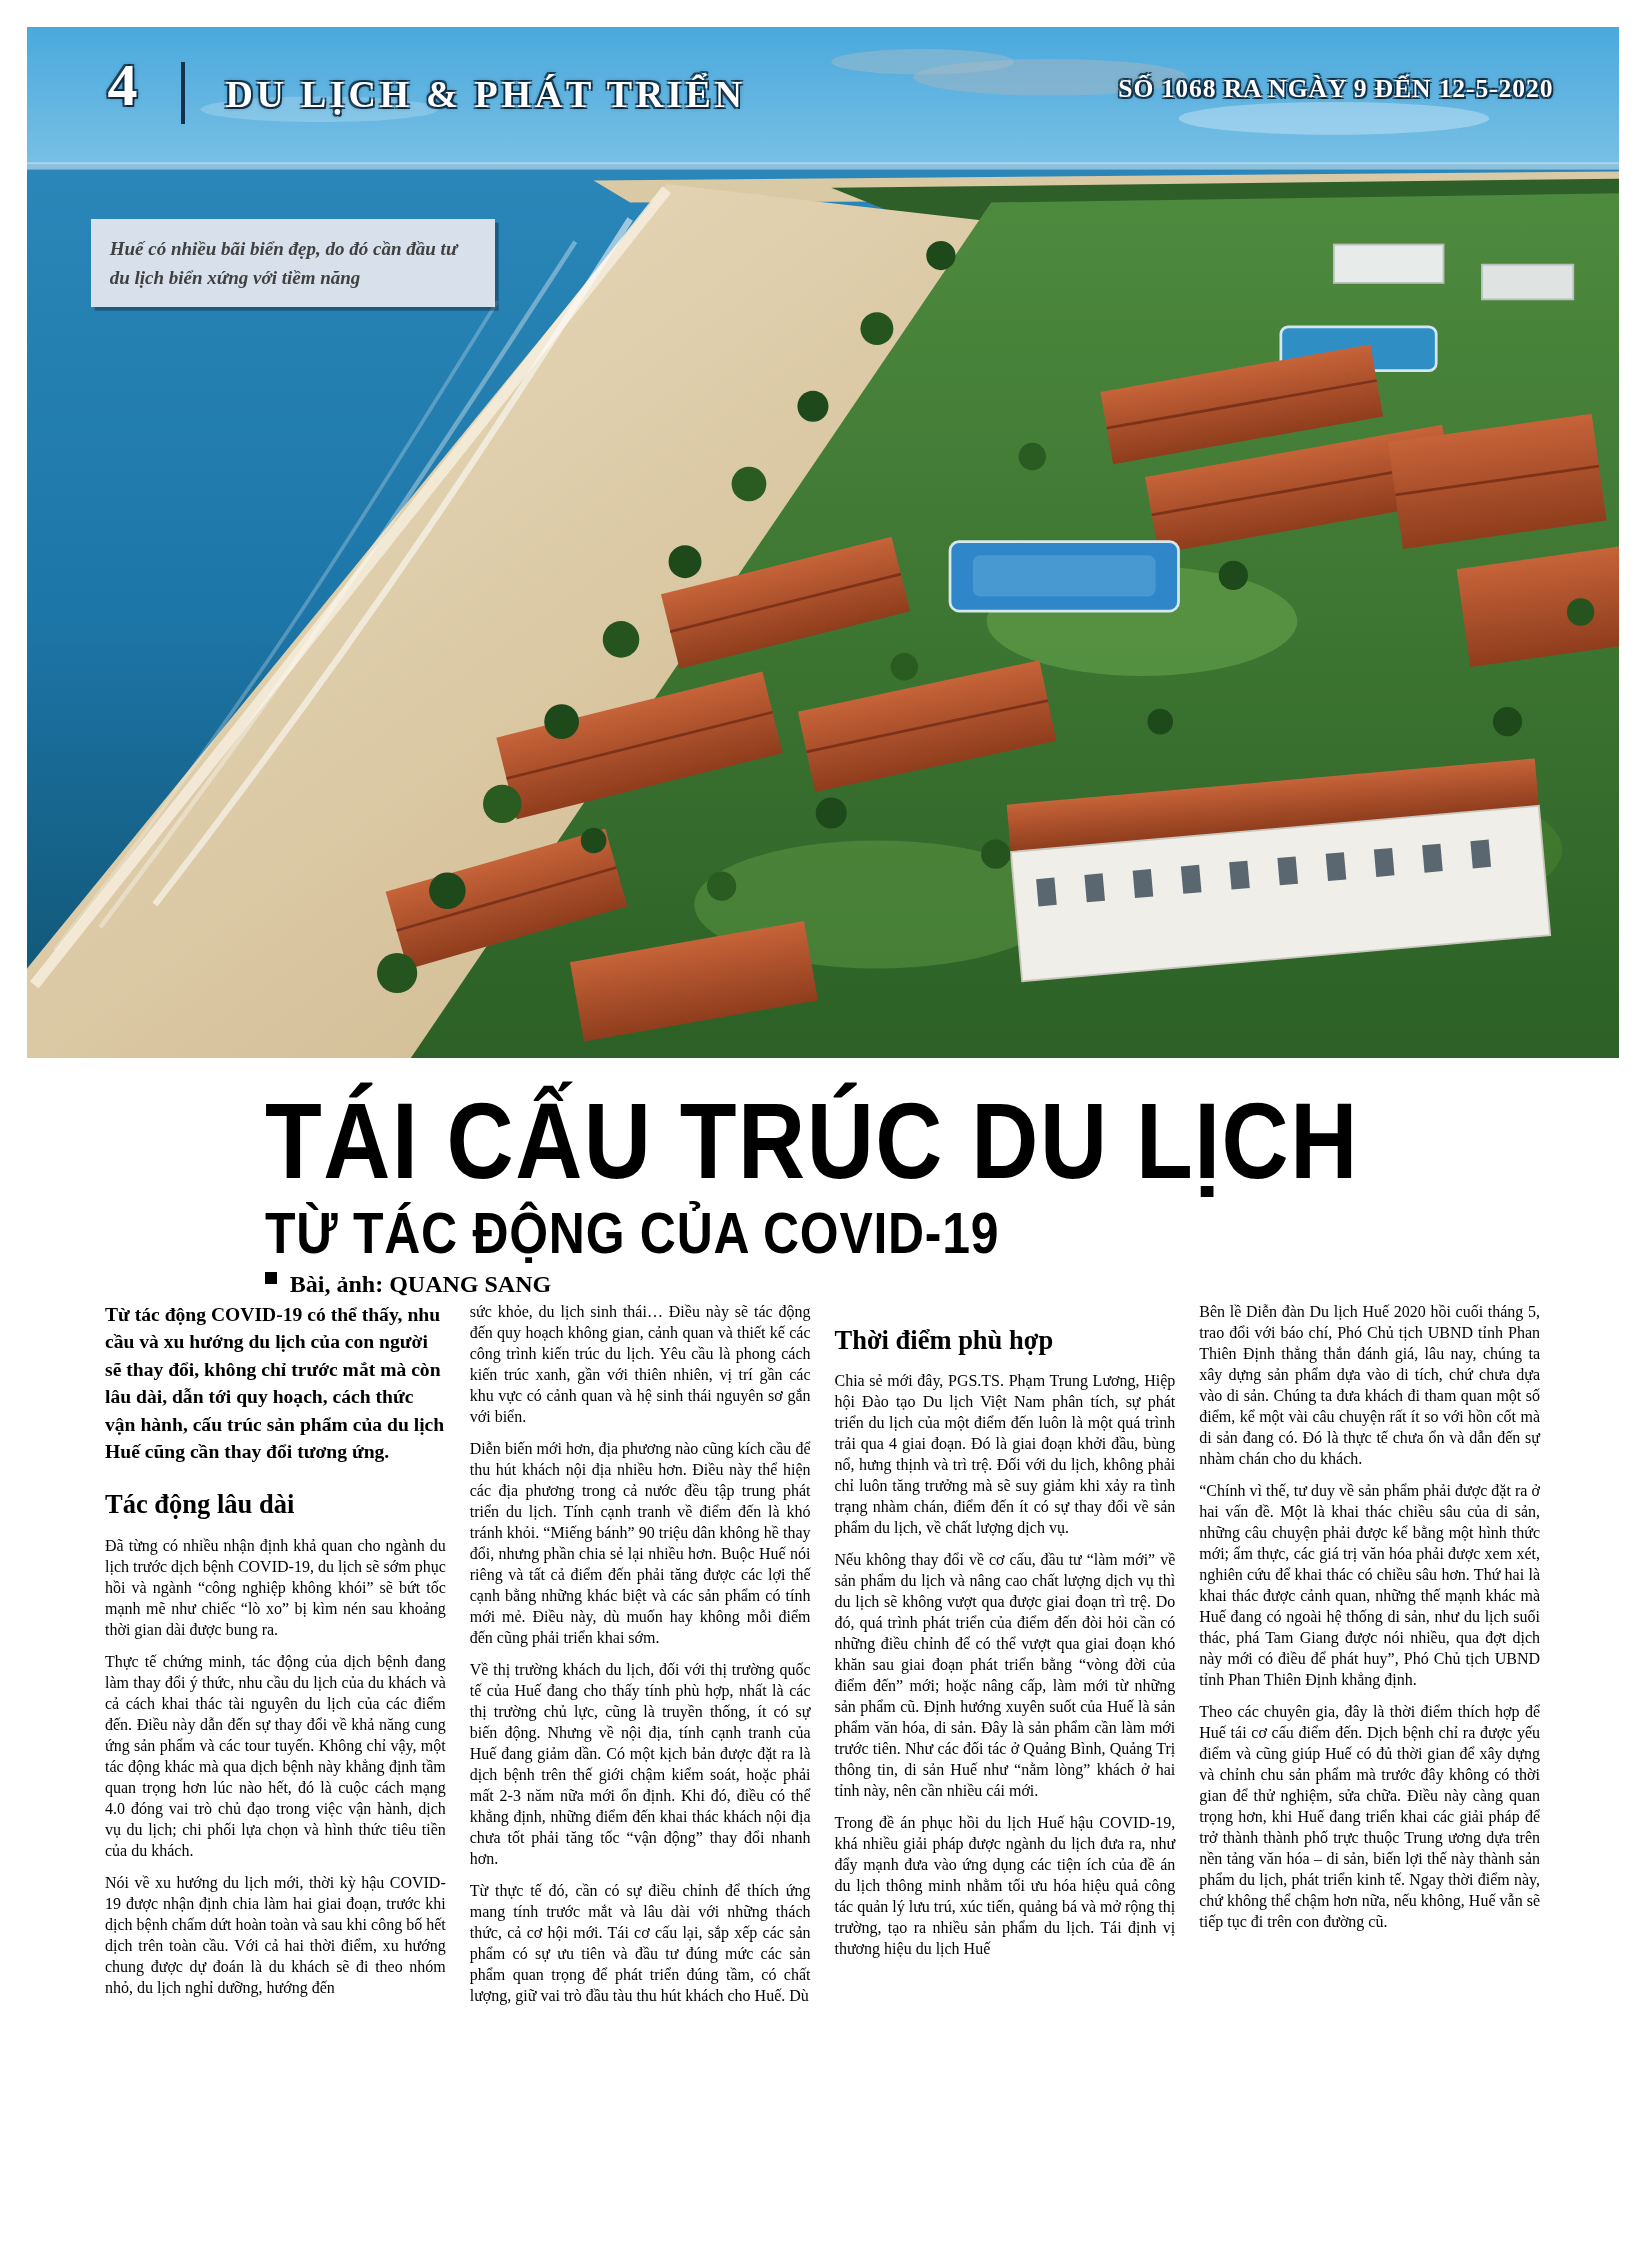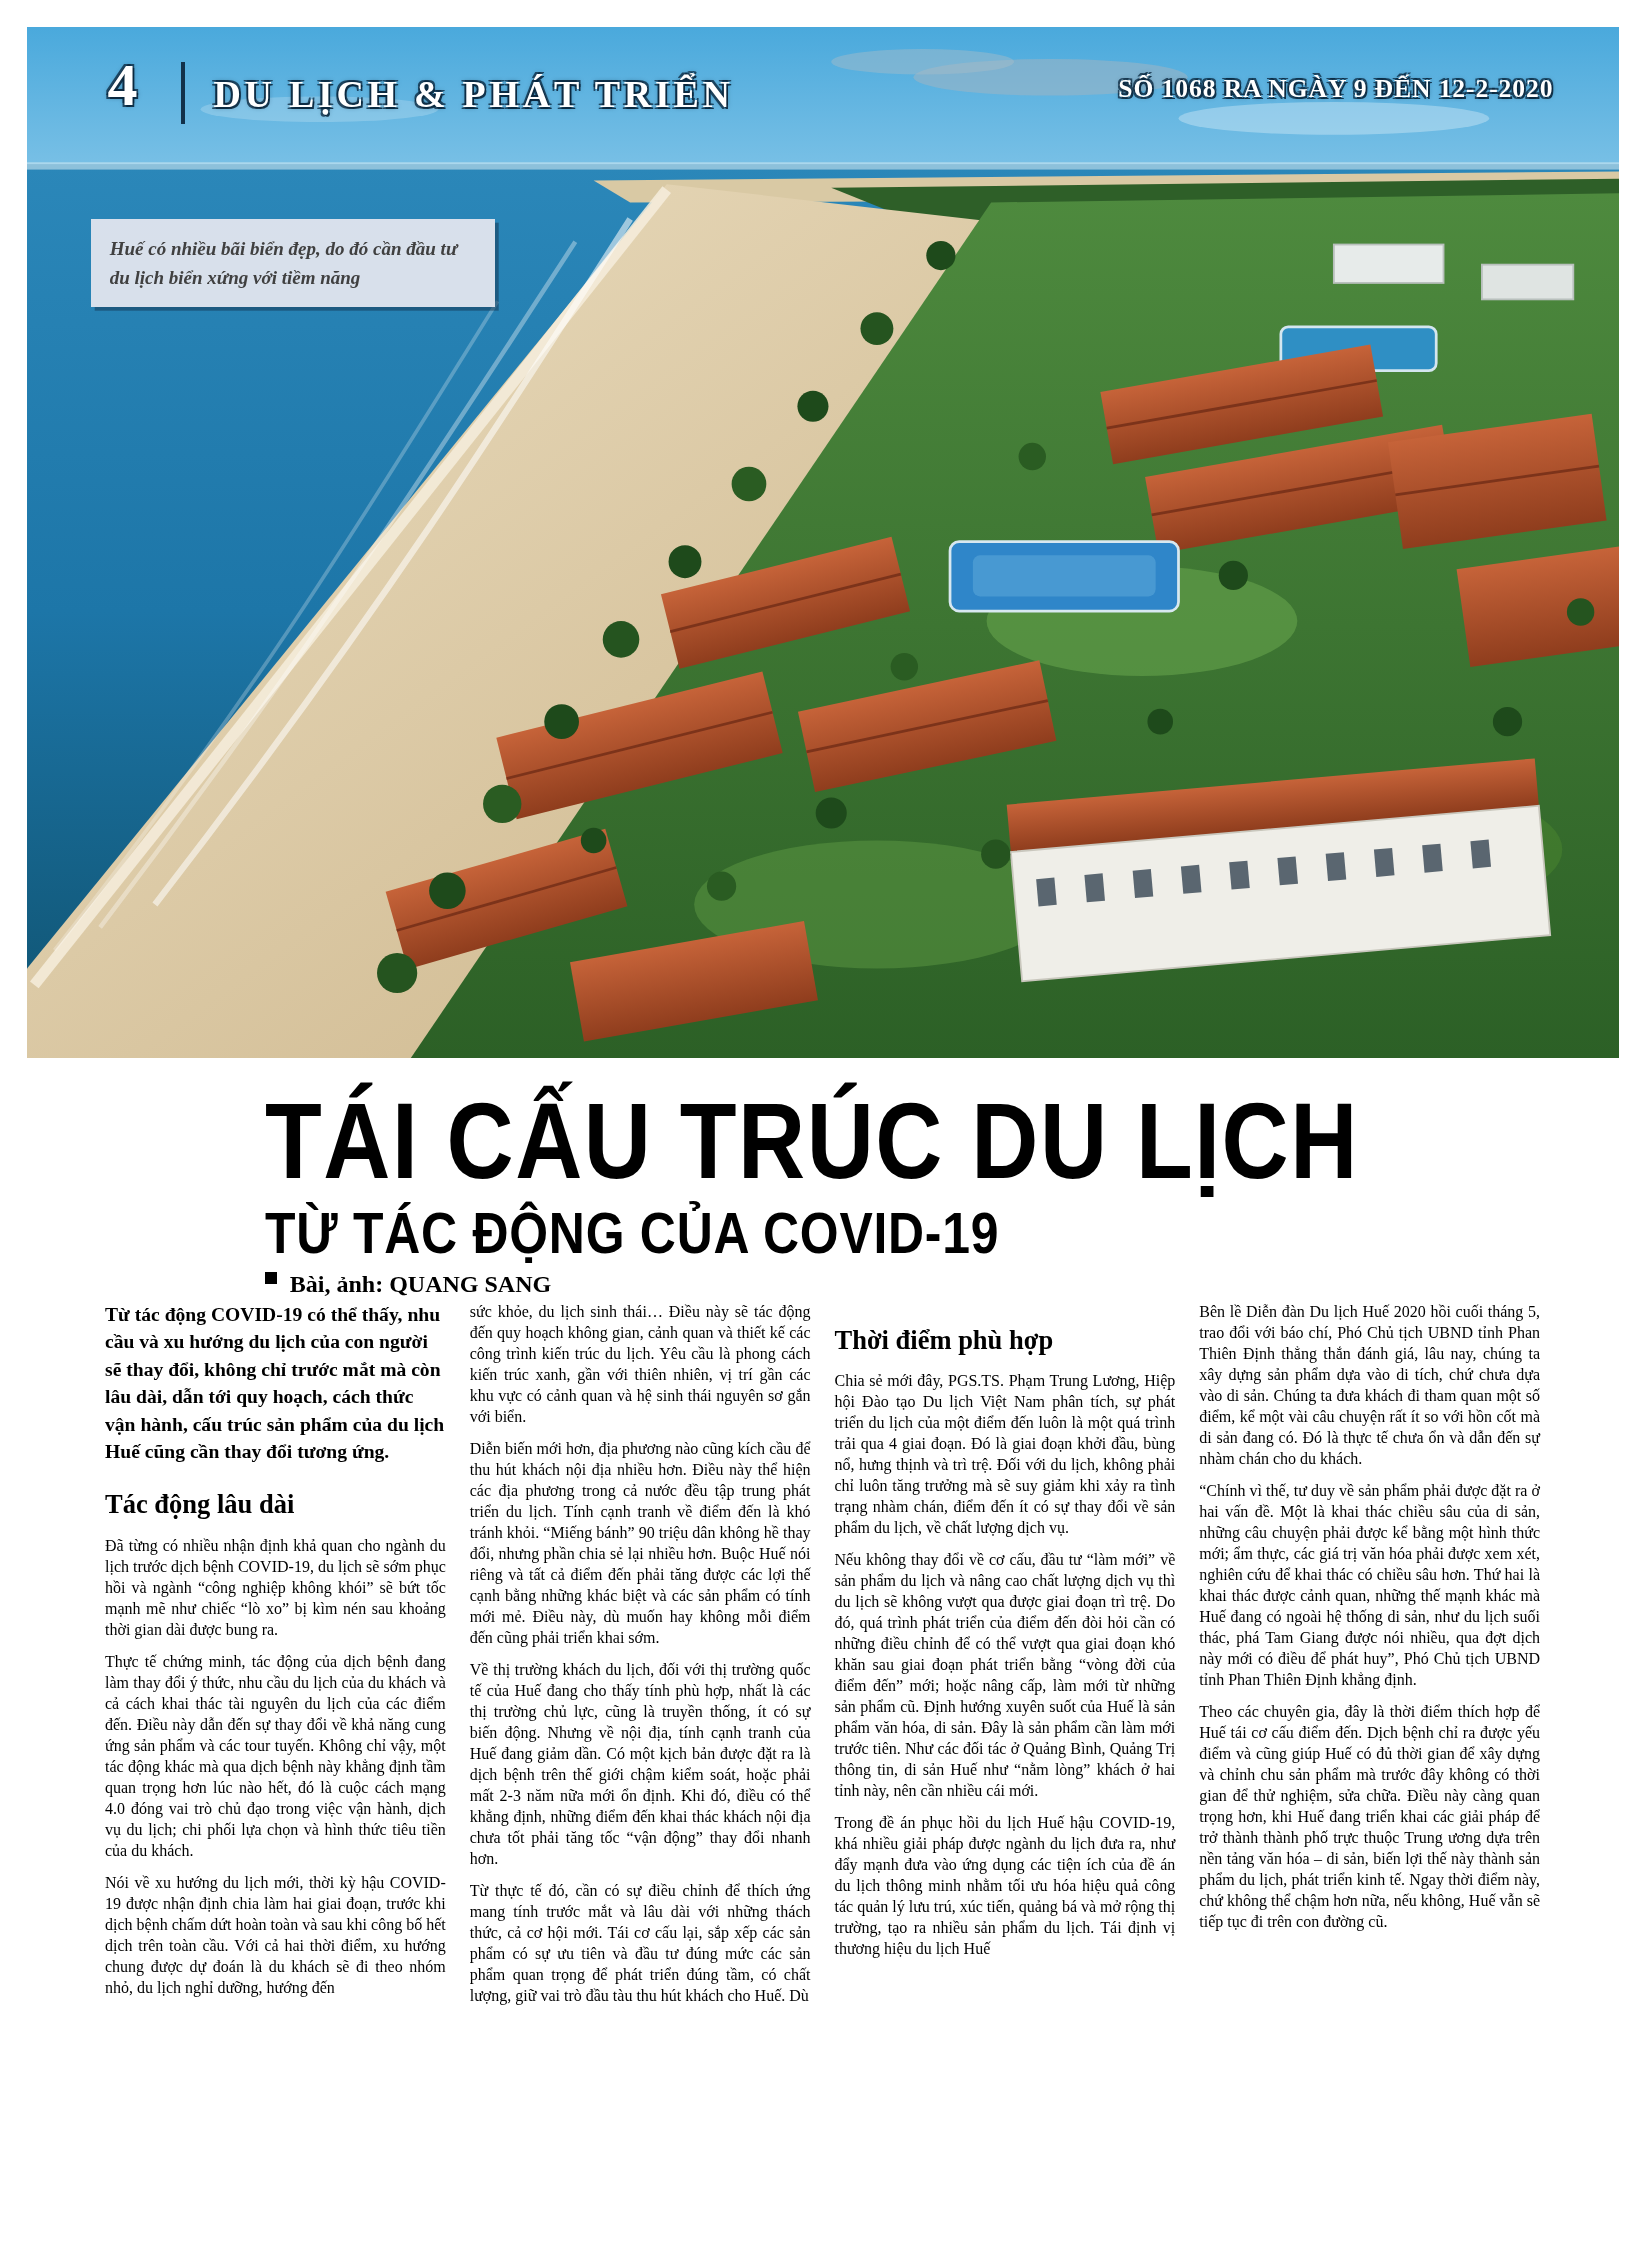--- a/index.html
+++ b/index.html
@@ -13,21 +13,21 @@
   .photo svg{display:block;width:100%;height:100%;}
   .outlined{
     color:#fff;
     text-shadow:
       1.8px 1.8px 0 rgba(9,38,60,.9), -1.8px -1.8px 0 rgba(9,38,60,.75),
       1.8px -1.8px 0 rgba(9,38,60,.75), -1.8px 1.8px 0 rgba(9,38,60,.75),
       0 0 5.5px rgba(9,38,60,.6);
   }
   .ph-pagenum{position:absolute;left:80px;top:27.4px;font:bold 60px/1 "Liberation Serif",serif;}
   .ph-divider{position:absolute;left:154px;top:35px;width:3.7px;height:62px;background:#12314a;}
-  .ph-section{position:absolute;left:186px;top:48px;font:bold 38px/1 "Liberation Serif",serif;letter-spacing:3.7px;}
+  .ph-section{position:absolute;left:198px;top:48px;font:bold 38px/1 "Liberation Serif",serif;letter-spacing:3.7px;}
   .ph-issue{position:absolute;right:66px;top:49px;font:bold 25.6px/1 "Liberation Serif",serif;letter-spacing:0.9px;}
   .ph-caption{
     position:absolute;left:64px;top:192px;width:367px;
     background:rgba(226,229,238,.95);
     box-shadow:3.7px 3.7px 0 rgba(18,42,66,.45);
     padding:14.6px 18.3px;
     font:bold italic 19px/1.55 "Liberation Serif",serif;
     color:#404040;
   }
   
@@ -191,21 +191,21 @@
         <circle cx="1240" cy="760" r="14" fill="#1e4a1b"></circle>
       <circle cx="1620" cy="760" r="16" fill="#1e4a1b"></circle>
         <circle cx="1700" cy="640" r="15" fill="#25541f"></circle>
       <circle cx="760" cy="940" r="16" fill="#2a5c22"></circle>
         <circle cx="620" cy="890" r="14" fill="#1e4a1b"></circle>
     </svg>
 
     <div class="ph-pagenum outlined">4</div>
     <div class="ph-divider"></div>
     <div class="ph-section outlined">DU LỊCH &amp; PHÁT TRIỂN</div>
-    <div class="ph-issue outlined">SỐ 1068 RA NGÀY 9 ĐẾN 12-2-2020</div>
+    <div class="ph-issue outlined">SỐ 1068 RA NGÀY 9 ĐẾN 12-5-2020</div>
 
     <div class="ph-caption">Huế có nhiều bãi biển đẹp, do đó cần đầu tư du lịch biển xứng với tiềm năng</div>
   </div>
 
   <div class="headline-wrap">
     <div class="headline">TÁI CẤU TRÚC DU LỊCH</div>
     <div class="subheadline">TỪ TÁC ĐỘNG CỦA COVID-19</div>
     <div class="byline">
       <span class="sq"></span>
       <span>Bài, ảnh: QUANG SANG</span>

